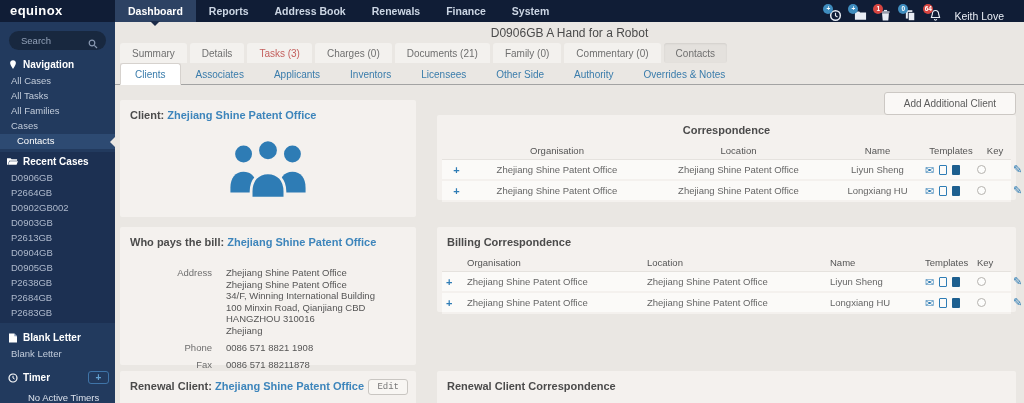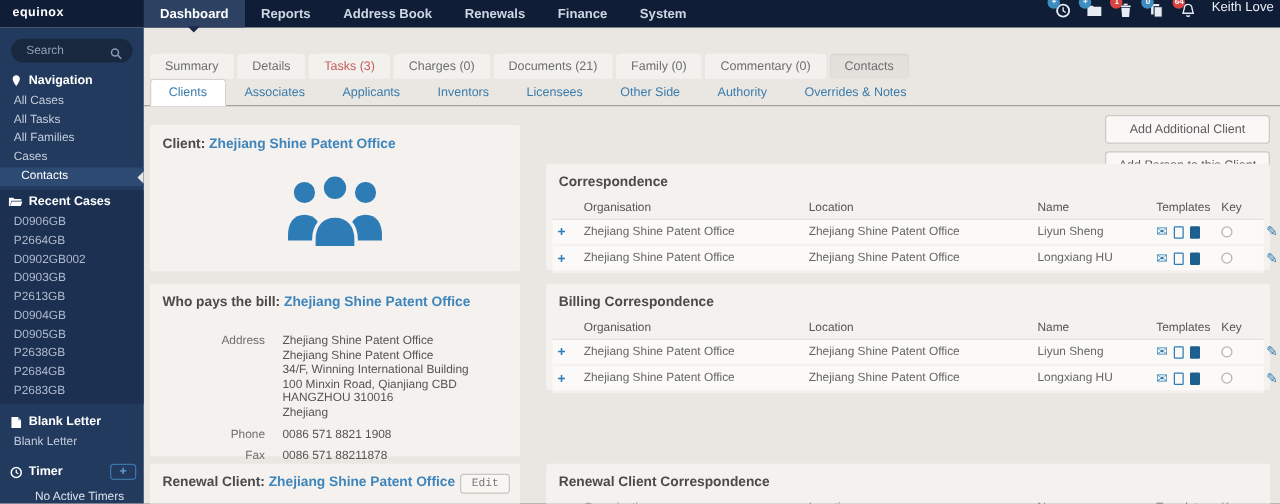--- a/index.html
+++ b/index.html
@@ -2,26 +2,26 @@
 <html><head>
 <meta charset="utf-8">
 <style>
   * { box-sizing: border-box; }
   html,body { margin:0; padding:0; }
   body { font-family:"Liberation Sans", sans-serif; background:#555; }
   .app { position:relative; width:1024px; height:403px; overflow:hidden; background:#eae7e3; }
 
   
   .topbar { position:absolute; top:0; left:0; width:1024px; height:22px; background:#101d36; display:flex; align-items:stretch; z-index:30; }
-  .logo { width:115px; color:#fff; font-weight:bold; font-size:10px; line-height:22px; padding-left:10px; letter-spacing:.4px; }
+  .logo { width:115px; color:#fff; font-weight:bold; font-size:13px; line-height:22px; padding-left:10px; letter-spacing:.4px; }
   .menu { display:flex; }
   .menu-item { color:#ccd6e4; font-size:10.5px; font-weight:bold; padding:0 13px; display:flex; align-items:center; position:relative; cursor:pointer; white-space:nowrap; }
   .menu-item.active { background:#2d4263; color:#fff; }
   .menu-item.active::after { content:''; position:absolute; left:50%; bottom:-9px; margin-left:-5px; border:5px solid transparent; border-top-color:#1b2b49; }
-  .topbar-right { margin-left:auto; display:flex; align-items:flex-start; gap:10px; padding-right:3px; }
+  .topbar-right { margin-left:auto; display:flex; align-items:flex-end; gap:10px; padding-right:18px; }
   .tb-icon { position:relative; width:15px; height:15px; cursor:pointer; }
   .tb-icon svg { display:block; margin-top:2px; }
   .badge { position:absolute; top:-3px; left:-6px; min-width:10px; height:10px; border-radius:6px; font-size:6.5px; font-weight:bold; line-height:10px; text-align:center; color:#fff; padding:0 1px; }
   .badge.blue { background:#3f8dbf; }
   .badge.red { background:#d64541; }
   .user { color:#e9eef6; font-size:10.5px; white-space:nowrap; cursor:pointer; padding-right:2px; }
 
   
   .sidebar { position:absolute; top:22px; left:0; width:115px; height:381px; background:#223a5e; overflow:hidden; }
   .search-wrap { margin:8px 9px 5px; position:relative; }
@@ -51,21 +51,21 @@
   .subtab { font-size:10px; color:#3a7cab; padding:5px 14px 4px; border:1px solid transparent; margin-bottom:-1px; cursor:pointer; white-space:nowrap; }
   .subtab.active { background:#fff; border-color:#d6d2ce; border-bottom-color:#fff; border-radius:3px 3px 0 0; }
 
   .card { position:absolute; background:#f4f1ee; border-radius:2px; }
   .card-line { padding:9px 10px 5px; font-size:11px; color:#4b4b4b; }
   .b { font-weight:bold; }
   .link { color:#3d85bb; font-weight:bold; cursor:pointer; }
   #client-card { left:120px; top:100px; width:296px; height:117px; }
   #bill-card   { left:120px; top:227px; width:296px; height:138px; }
   #renewal-card{ left:120px; top:371px; width:296px; height:45px; }
-  #corr-card   { left:437px; top:131px; width:579px; height:85px; }
+  #corr-card   { left:437px; top:115px; width:579px; height:85px;text-align:center; }
   #billing-card{ left:437px; top:227px; width:579px; height:85px; }
   #renewal-corr-card { left:437px; top:371px; width:579px; height:45px; }
   .actions { position:absolute; right:8px; top:92px; display:flex; gap:6px;flex-direction:column; }
   .action-btn { background:#faf8f6; border:1px solid #ccc8c4; border-radius:3px; font-size:10px; color:#5b5b5b; padding:5px 10px; cursor:pointer; font-family:"Liberation Sans",sans-serif; }
   .people-wrap { display:flex; justify-content:center; margin-top:12px; }
   .edit-btn { position:absolute; right:8px; top:8px; font-size:9px; color:#777; background:#f8f6f3; border:1px solid #c9c6c2; border-radius:3px; padding:2px 8px; cursor:pointer; font-family:Liberation Mono, monospace; }
 
   .fields { padding:2px 10px;margin-top:12px; }
   .field { display:grid; grid-template-columns:82px 1fr; column-gap:14px; margin-bottom:6px; font-size:9.5px; }
   .f-label { text-align:right; color:#6e6e6e; }
@@ -228,20 +228,21 @@
             <path d="M5 2.8V5l1.6 1" stroke="#fff" stroke-width="1" fill="none"></path>
           </svg>
       </span>
       <span>Timer</span>
       <span class="plus-btn">+</span>
     </div>
     <div class="timer-empty">No Active Timers</div>
 
   </div>
 
+  <div class="page-title">D0906GB A Hand for a Robot</div>
 
   <div class="tabs">
 
   <div class="tab"><span>Summary</span></div>
       <div class="tab"><span>Details</span></div>
       <div class="tab red"><span>Tasks (3)</span></div>
       <div class="tab"><span>Charges (0)</span></div>
       <div class="tab"><span>Documents (21)</span></div>
       <div class="tab"><span>Family (0)</span></div>
       <div class="tab"><span>Commentary (0)</span></div>

